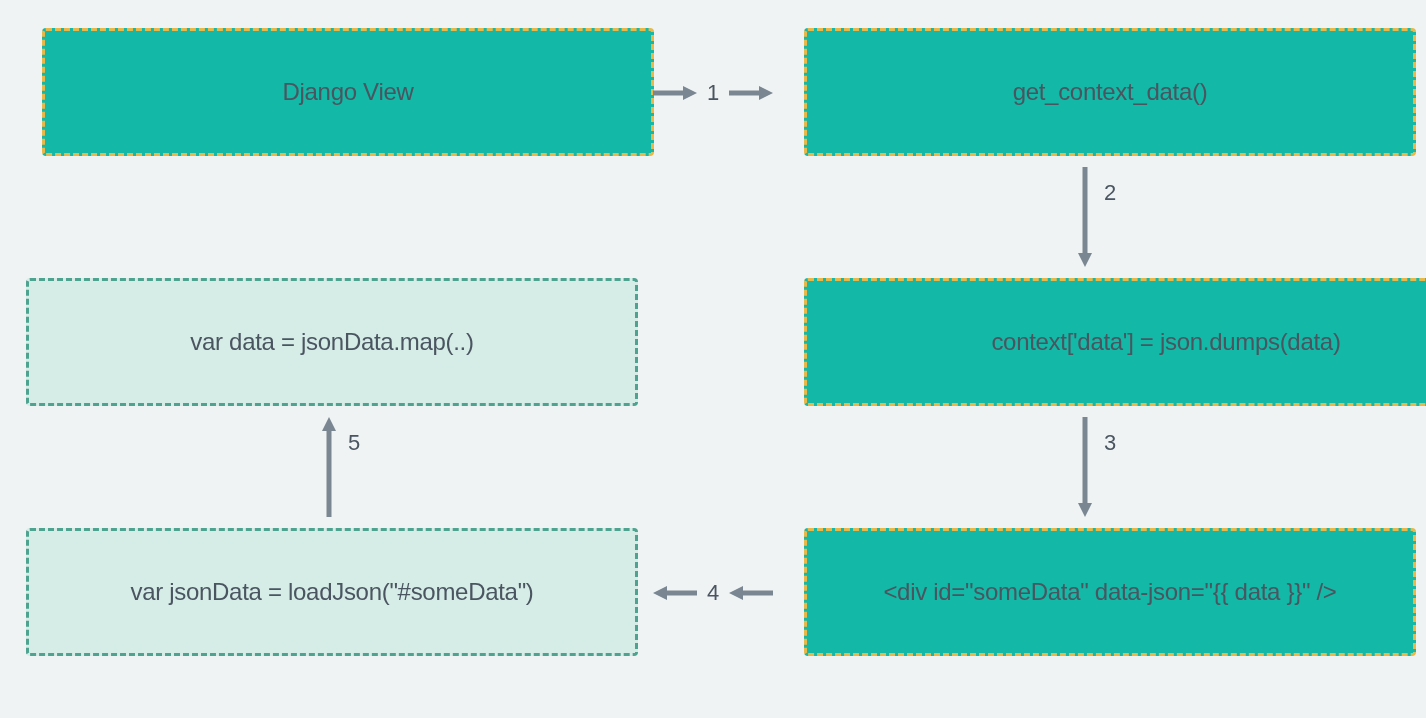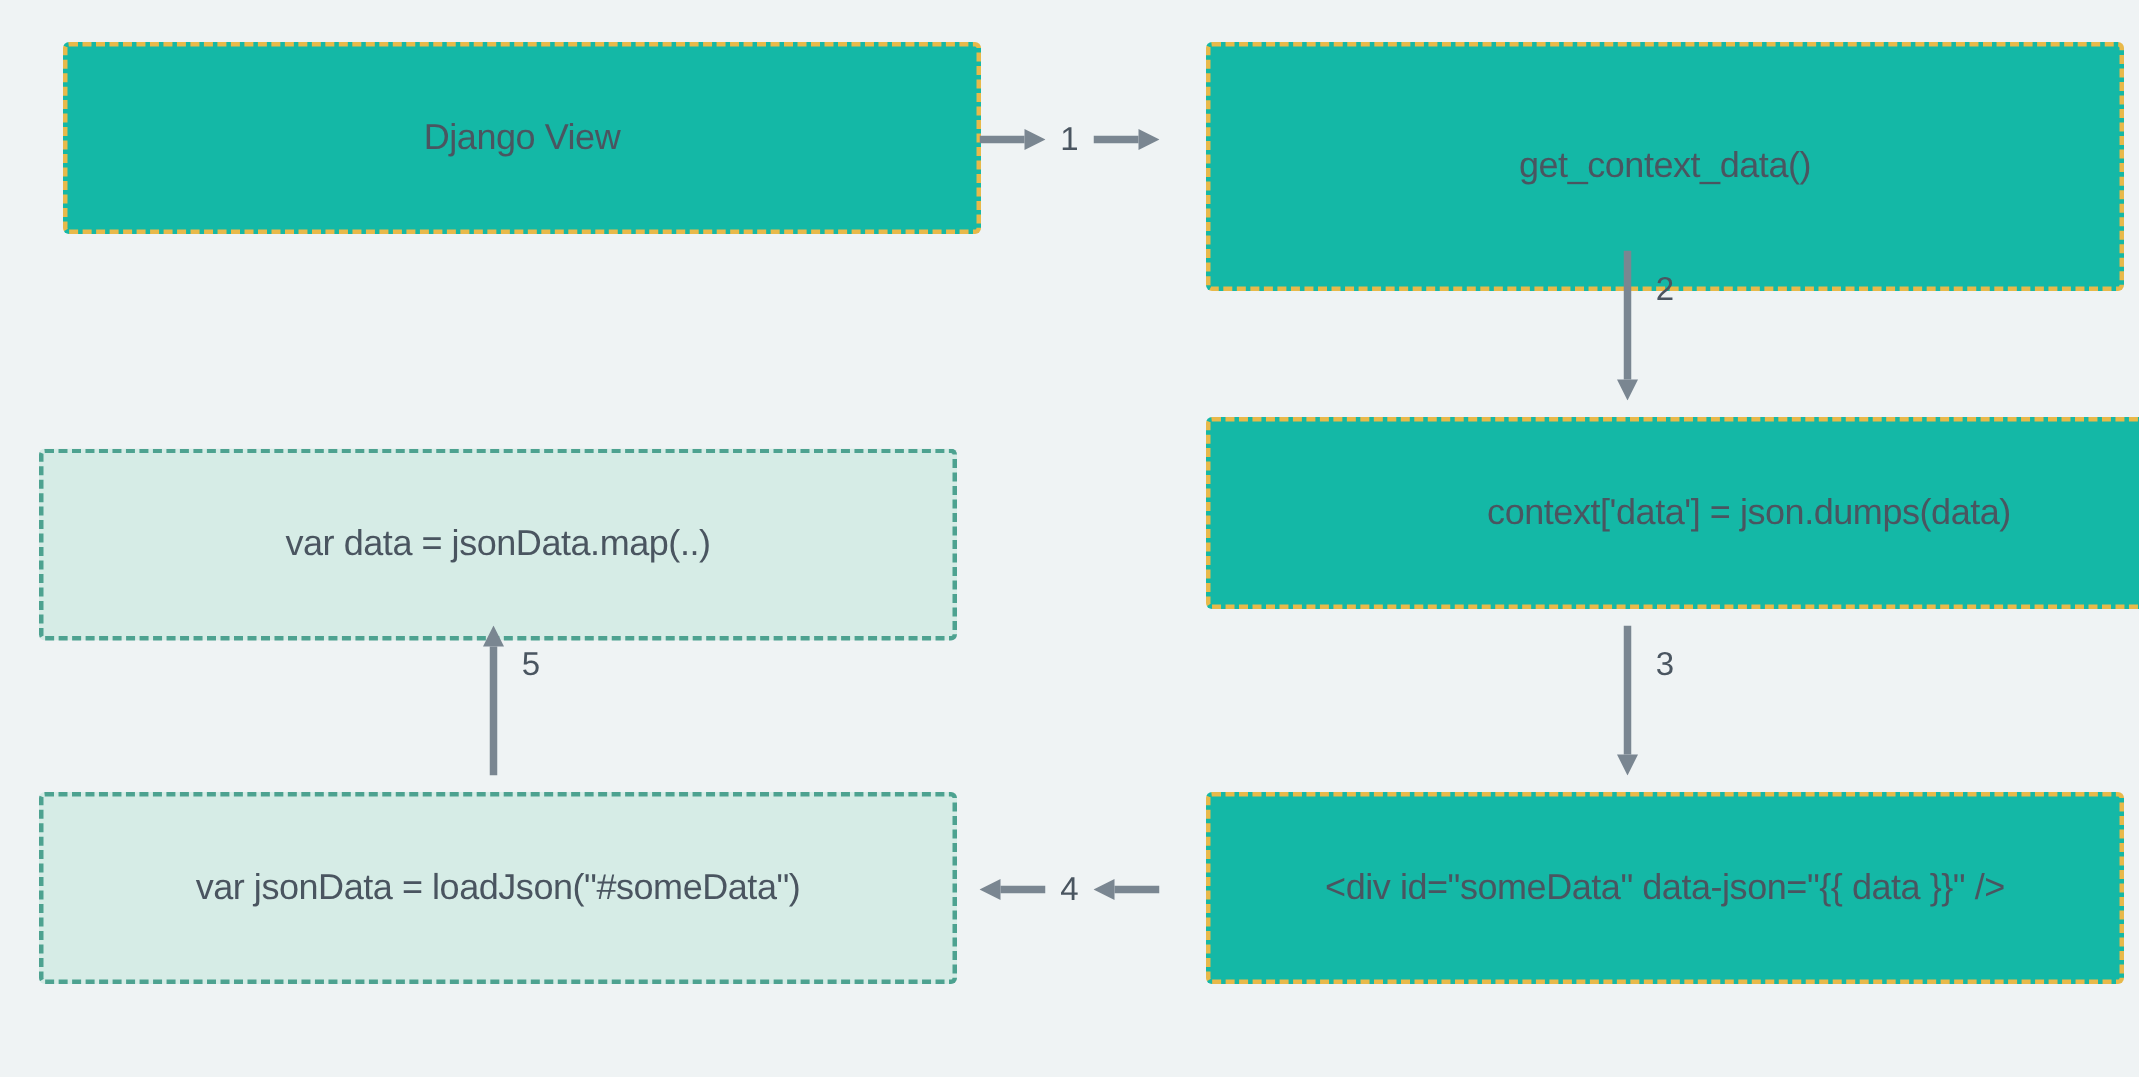--- a/index.html
+++ b/index.html
@@ -55,21 +55,21 @@
   .arrow-stroke { stroke: #7a8691; stroke-width: 5; fill: none; }
   .arrow-head  { fill: #7a8691; }
 </style>
 </head>
 <body>
 
 <div class="box yellow" style="left:26px; top:28px; width:612px; height:128px;">
   <span>Django View</span>
 </div>
 
-<div class="box yellow" style="left:788px; top:28px; width:612px; height:166px;">
+<div class="box yellow" style="left:788px; top:28px; width:612px; height:128px;">
   <span>get_context_data()</span>
 </div>
 
 <div class="arrow-wrap" style="left:638px; top:78px; width:150px; height:30px;">
   <svg width="44" height="18">
     <line class="arrow-stroke" x1="0" y1="9" x2="30" y2="9"></line>
     <polygon class="arrow-head" points="30,2 44,9 30,16"></polygon>
   </svg>
   <span class="arrow-label">1</span>
   <svg width="44" height="18">
@@ -83,21 +83,21 @@
     <line class="arrow-stroke" x1="9" y1="0" x2="9" y2="86"></line>
     <polygon class="arrow-head" points="2,86 16,86 9,100"></polygon>
   </svg>
   <span class="arrow-label" style="position:relative; top:-24px;">2</span>
 </div>
 
 <div class="box yellow" style="left:788px; top:278px; width:724px; height:128px;">
   <span>context['data'] = json.dumps(data)</span>
 </div>
 
-<div class="box teal" style="left:26px; top:278px; width:612px; height:128px;margin-top:21px;">
+<div class="box teal" style="left:26px; top:278px; width:612px; height:128px;">
   <span>var data = jsonData.map(..)</span>
 </div>
 
 <div class="arrow-wrap vert" style="left:1068px; top:412px; width:60px; height:110px;">
   <svg width="18" height="100">
     <line class="arrow-stroke" x1="9" y1="0" x2="9" y2="86"></line>
     <polygon class="arrow-head" points="2,86 16,86 9,100"></polygon>
   </svg>
   <span class="arrow-label" style="position:relative; top:-24px;">3</span>
 </div>

